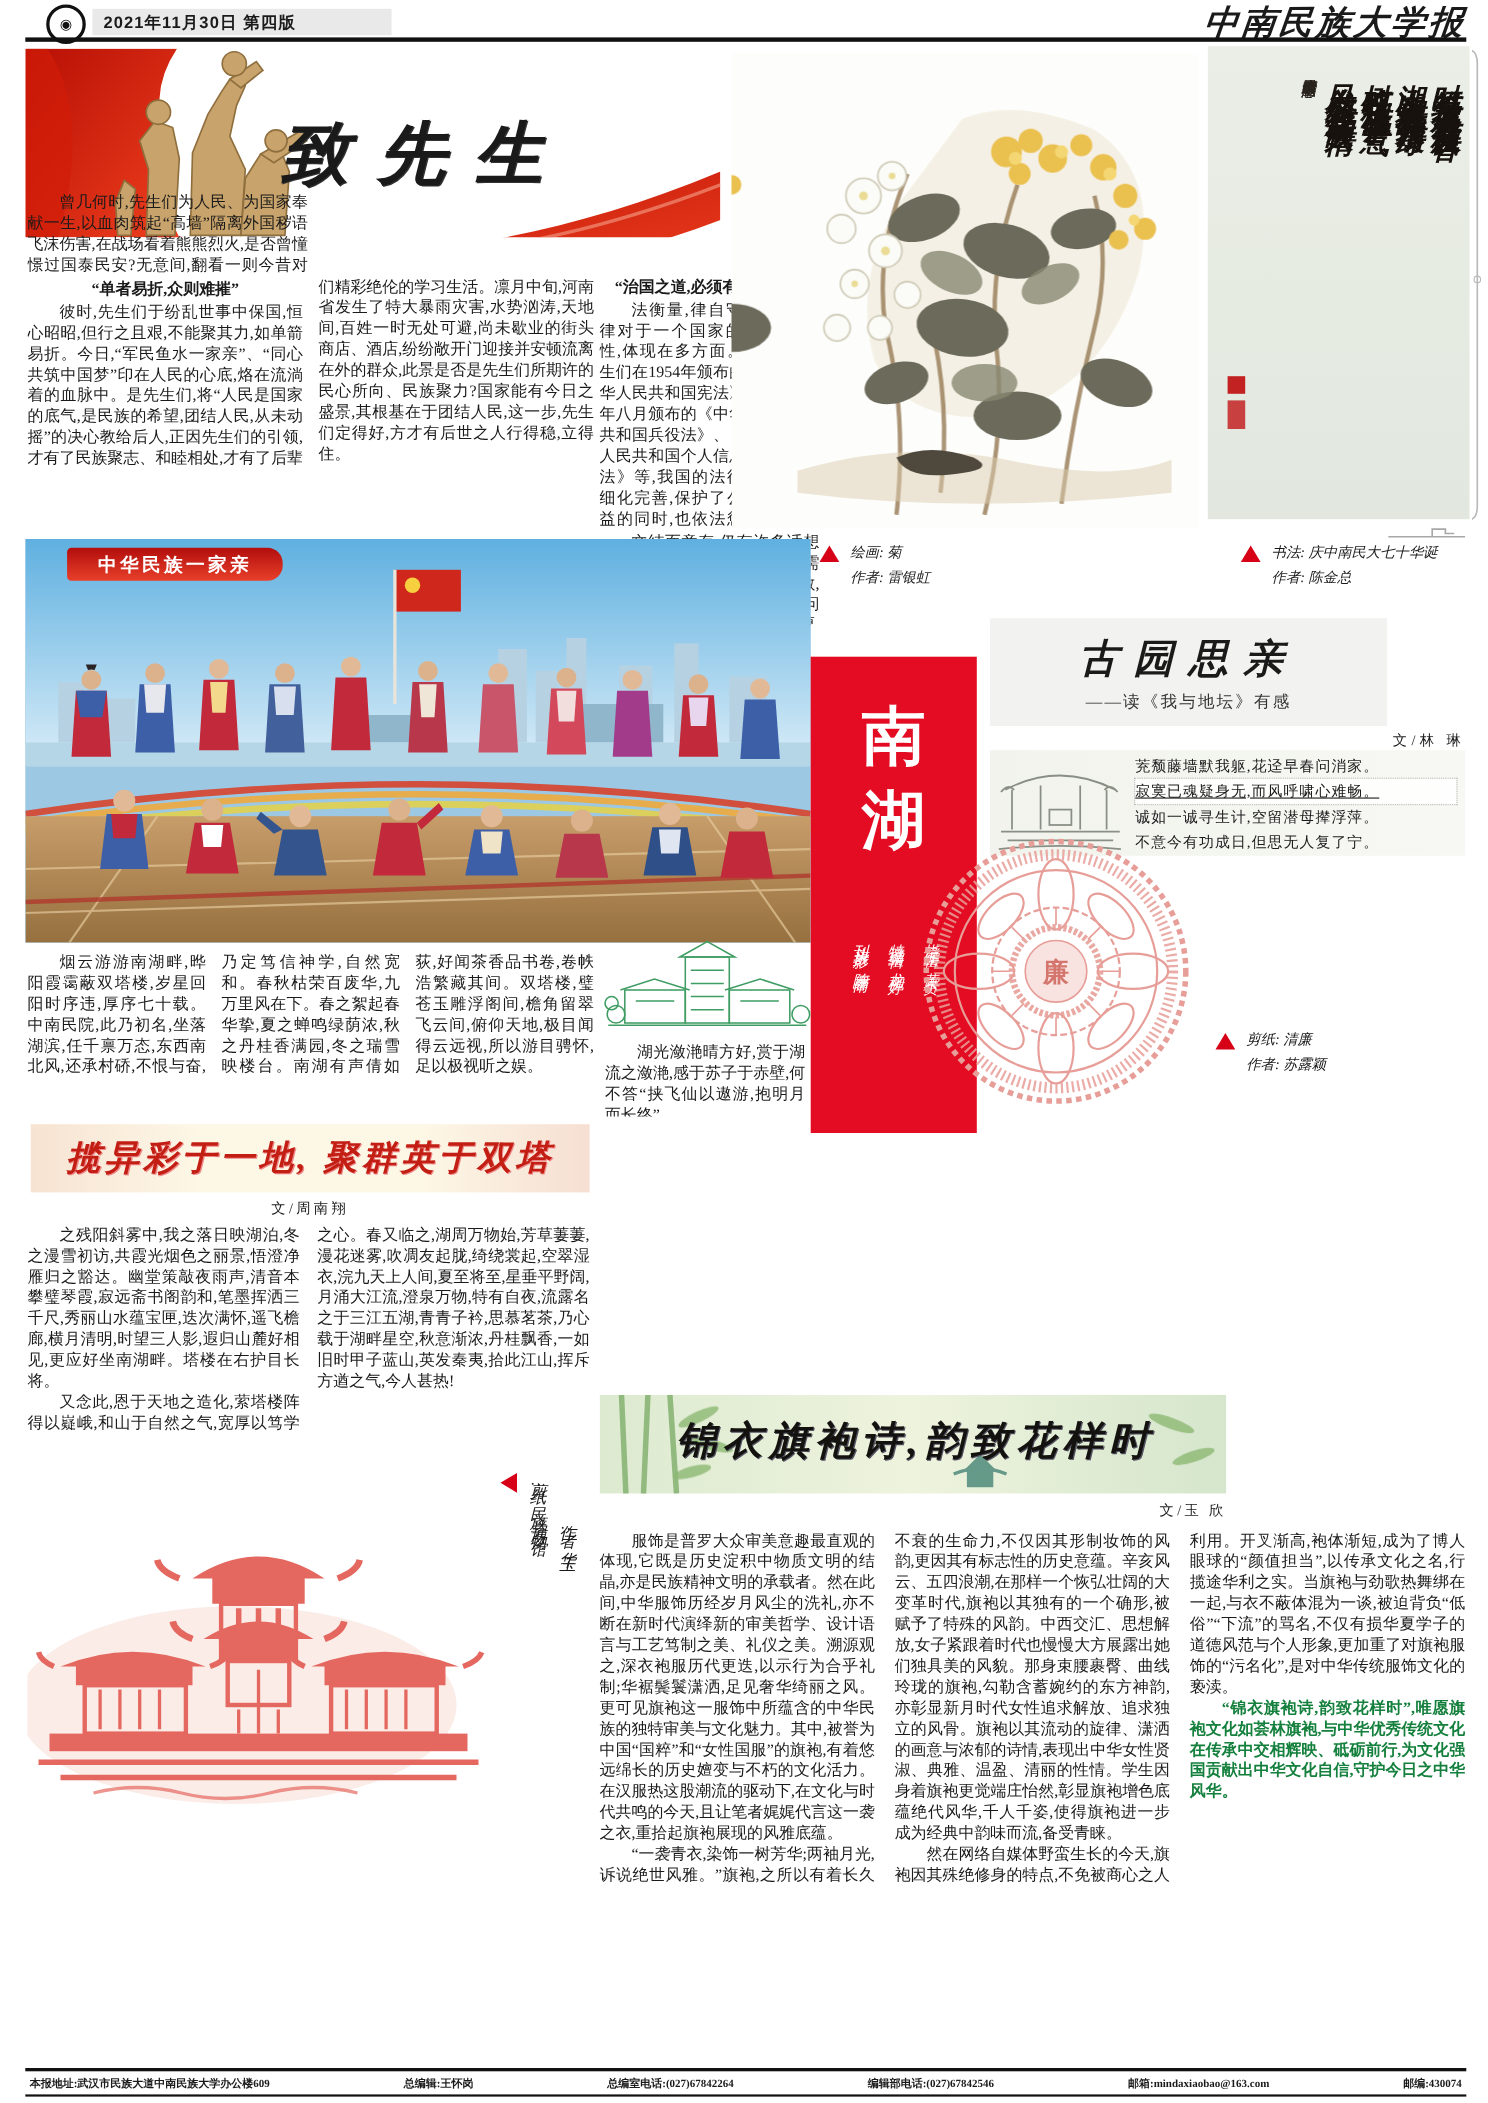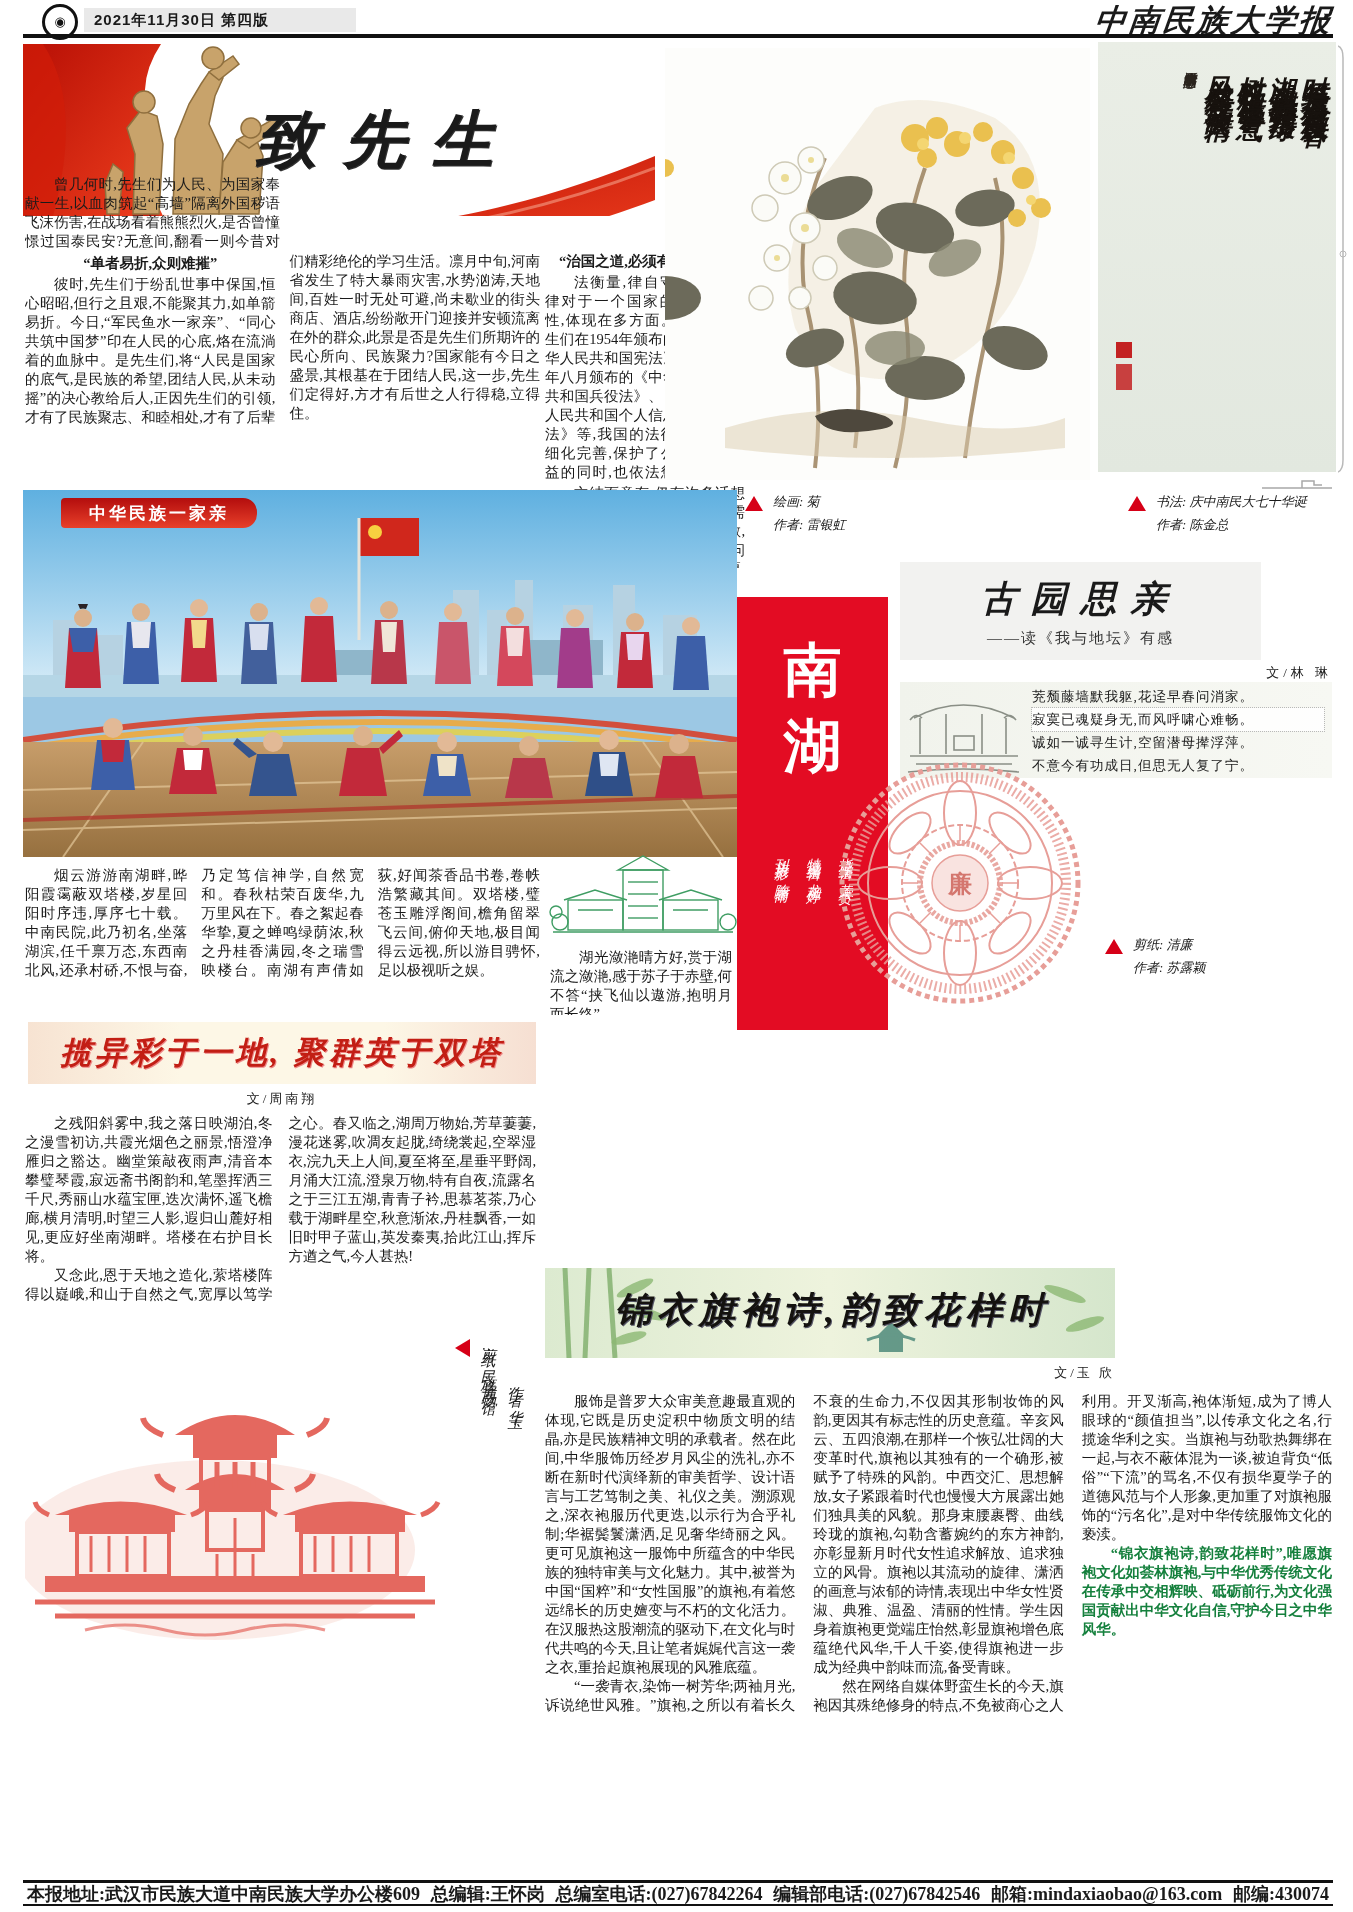--- a/index.html
+++ b/index.html
@@ -46,40 +46,40 @@
   
   .prose{left:25px;top:866px;width:515px;height:149px;column-count:3;column-gap:14px;}
   .prose2{left:550px;top:948px;width:182px;height:67px;}
   
   .gybox{left:900px;top:562px;width:361px;height:98px;background:#f2f2f0;display:flex;flex-direction:column;align-items:center;justify-content:center;}
   .gytitle{font-size:36px;font-weight:900;font-style:italic;letter-spacing:14px;}
   .gysub{font-size:15px;color:#333;margin-top:5px;letter-spacing:2px;}
   .gybyline{left:900px;top:664px;width:432px;text-align:right;font-size:13px;letter-spacing:4px;}
   .poemstrip{left:900px;top:682px;width:432px;height:96px;background:linear-gradient(90deg,#f1f3ec,#f7f8f3);}
   .poem{position:absolute;left:132px;top:3px;width:292px;font-size:13.5px;line-height:23px;letter-spacing:1px;}
-  .poem div:nth-child(2){background:rgba(255,255,255,.85);outline:1px dotted #b9b9b9;}
+  .poem div:nth-child(2){background:rgba(255,255,255,.85);outline:1px dotted #b9b9b9;text-decoration:underline;}
   
   .mandala{left:835px;top:758px;width:250px;height:250px;}
   .capQL{left:1105px;top:933px;}
   
   .lybanner{left:28px;top:1022px;width:508px;height:62px;background:linear-gradient(90deg,#f7e3d2,#fdf7e6 30%,#fdf7e6 70%,#f6dfd2);display:flex;align-items:center;justify-content:center;}
   .lytitle{font-size:31px;font-weight:900;font-style:italic;color:#c21e14;letter-spacing:4px;text-shadow:1px 1px 0 #e88;}
   .lybyline{left:28px;top:1090px;width:508px;text-align:center;font-size:13px;letter-spacing:3px;}
   .lybody{left:25px;top:1114px;width:511px;height:218px;column-count:2;column-gap:16px;}
   .papercut2{left:25px;top:1340px;width:420px;height:305px;}
   .pc2cap{left:455px;top:1335px;display:flex;gap:8px;}
   .pc2cap .vcol{writing-mode:vertical-rl;font-size:15px;font-style:italic;letter-spacing:6px;}
   
   .qpbanner{left:545px;top:1268px;width:570px;height:90px;overflow:hidden;}
   .qptitle{position:absolute;left:70px;top:18px;font-size:36px;font-weight:900;font-style:italic;letter-spacing:6px;color:#14120f;text-shadow:1px 1px 0 #556;}
   .qpbyline{left:545px;top:1364px;width:570px;text-align:right;font-size:13px;letter-spacing:3px;}
   .qpbody{left:545px;top:1392px;width:787px;height:482px;column-count:3;column-gap:18px;}
   .hl{color:#15803d;font-weight:bold;}
   
-  .footer{left:23px;top:1880px;width:1310px;border-top:3px solid #111;border-bottom:2px solid #111;height:26px;display:flex;align-items:center;justify-content:space-between;font-size:18px;font-weight:bold;padding:0 4px;box-sizing:border-box;}
+  .footer{left:23px;top:1880px;width:1310px;border-top:3px solid #111;border-bottom:2px solid #111;height:26px;display:flex;align-items:center;justify-content:space-between;font-size:10px;font-weight:bold;padding:0 4px;box-sizing:border-box;gap:12px;}
   .ornament{left:1338px;top:44px;width:10px;height:430px;}
   .meander{left:1262px;top:478px;width:70px;height:12px;}
 </style>
 </head>
 <body>
 
 <div class="abs logo">◉</div>
 <div class="abs datebox">
     <span>2021年11月30日  第四版</span>
   </div>

